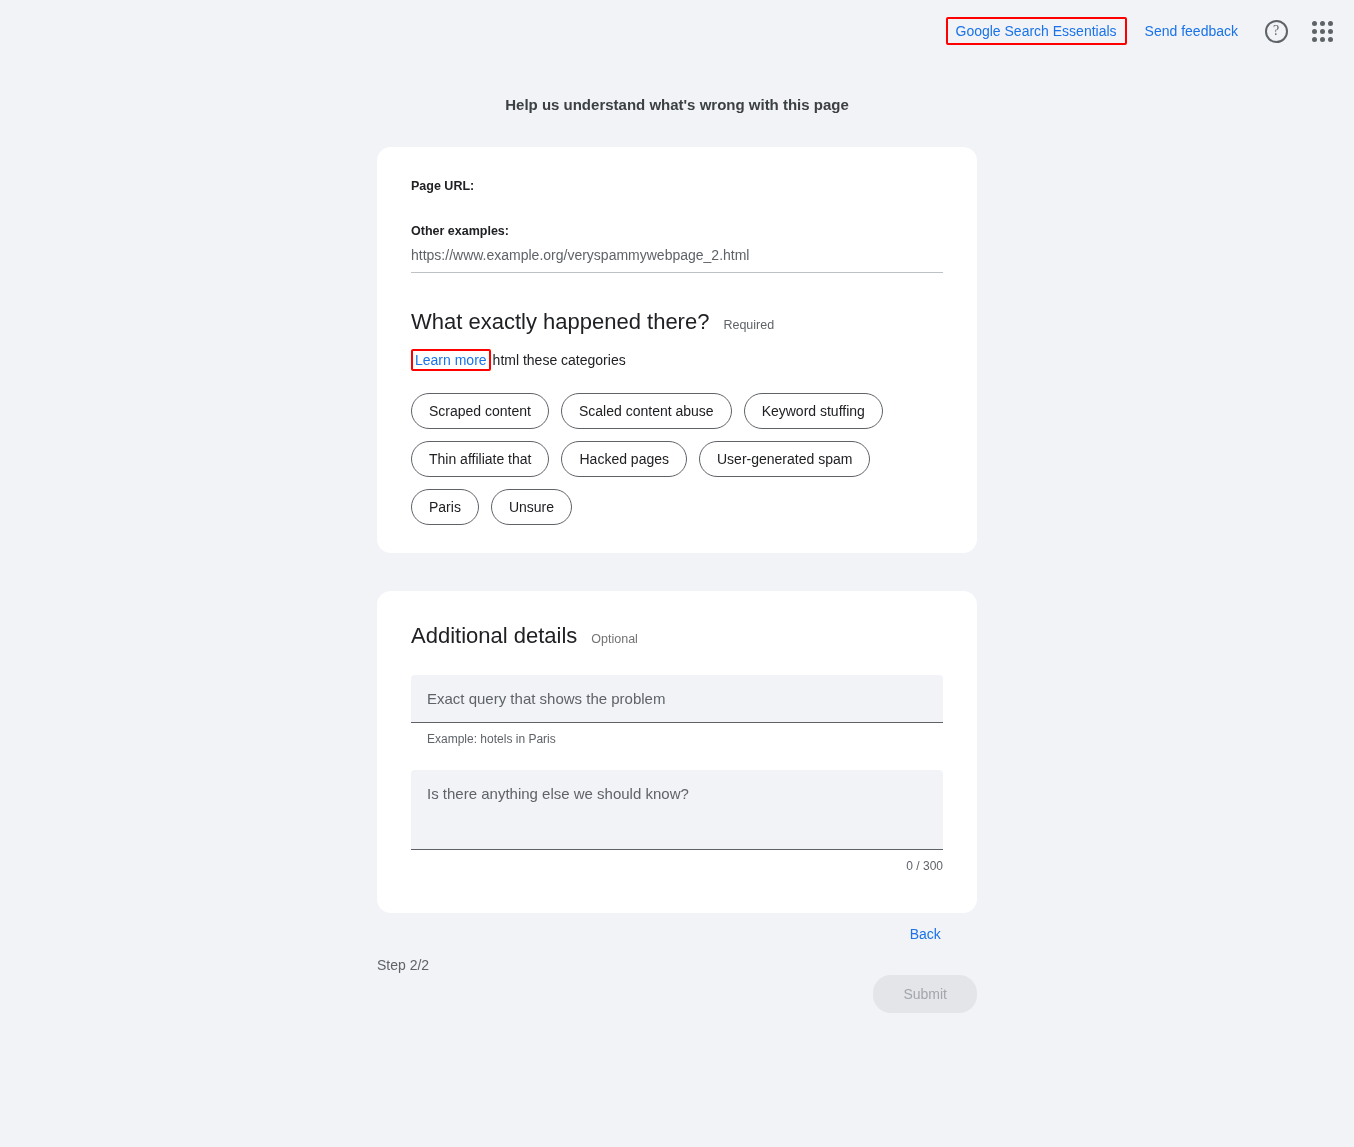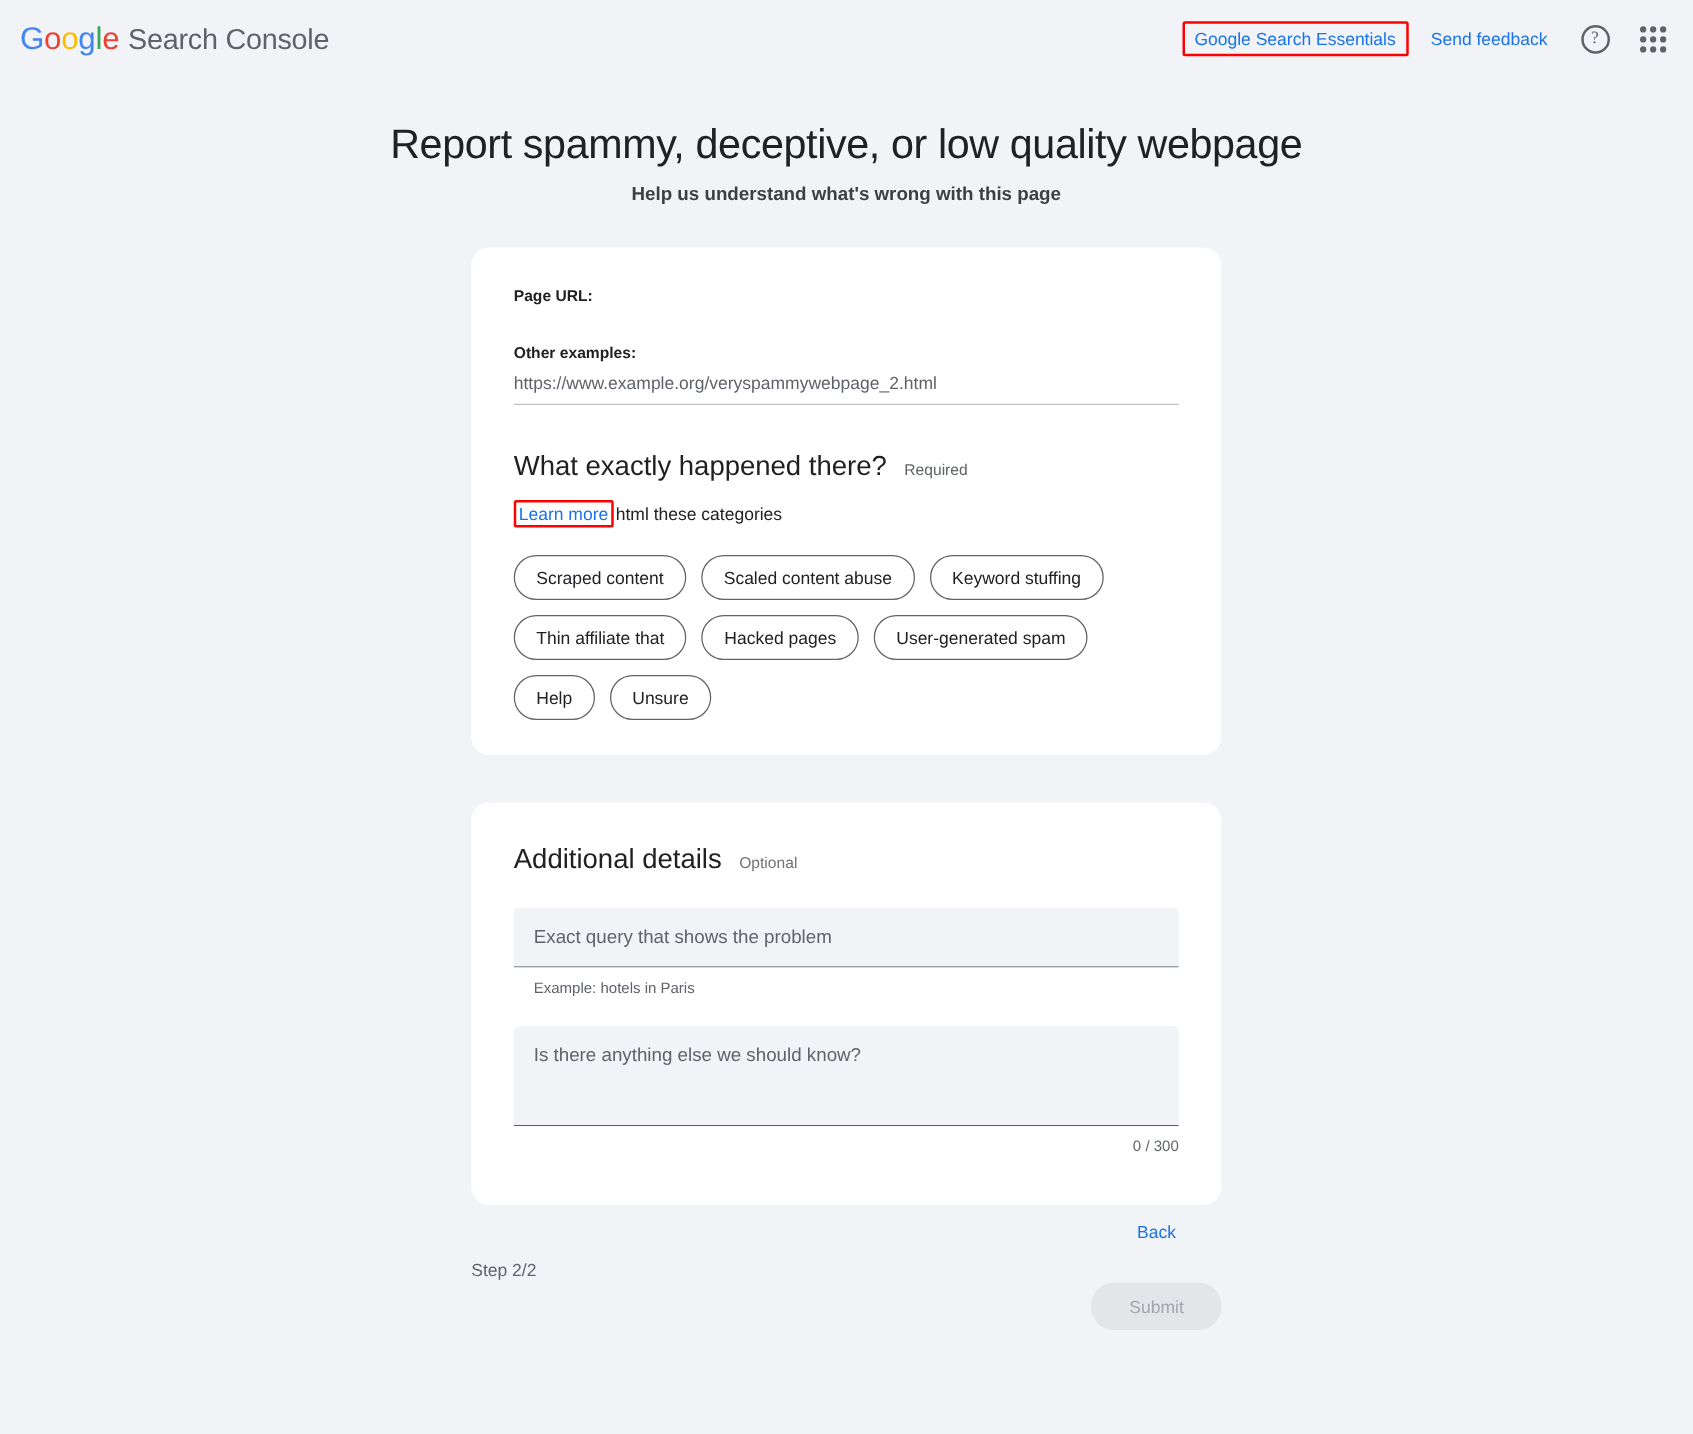--- a/index.html
+++ b/index.html
@@ -256,23 +256,20 @@
     border-radius: 18px;
     padding: 11px 30px;
     cursor: default;
     font-family: "Liberation Sans", sans-serif;
   }
 </style>
 </head>
 <body>
 
 <div class="topbar">
-  <div class="logo">
-    <span class="g1">G</span><span class="o1">o</span><span class="o2">o</span><span class="g2">g</span><span class="l">l</span><span class="e">e</span><span class="sc">Search Console</span>
-  </div>
   <div class="topbar-right">
     <div class="link-essentials">Google Search Essentials</div>
     <div class="link-feedback">Send feedback</div>
     <div class="icon-btn">
       <div class="help-circle">?</div>
     </div>
     <div class="icon-btn">
       <div class="grid-icon">
           <i></i>
           <i></i>
@@ -282,21 +279,20 @@
           <i></i>
           <i></i>
           <i></i>
           <i></i>
         </div>
     </div>
   </div>
 </div>
 
 <div class="page-head">
-  <h1 class="page-title">Report spammy, deceptive, or low quality webpage</h1>
   <div class="page-sub">Help us understand what's wrong with this page</div>
 </div>
 
 <div class="card card-1">
   <div class="field">
     <div class="field-label">Page URL:</div>
   </div>
   <div class="field-gap"></div>
   <div class="field">
     <div class="field-label">Other examples:</div>
@@ -313,21 +309,21 @@
     <span> html these categories</span>
   </div>
 
   <div class="chips">
     <div class="chip">Scraped content</div>
     <div class="chip">Scaled content abuse</div>
     <div class="chip">Keyword stuffing</div>
     <div class="chip">Thin affiliate that</div>
     <div class="chip">Hacked pages</div>
     <div class="chip">User-generated spam</div>
-    <div class="chip">Help</div>
+    <div class="chip">Paris</div>
     <div class="chip">Unsure</div>
   </div>
 </div>
 
 <div class="card card-2">
   <div class="ad-row">
     <div class="ad-title">Additional details</div>
     <div class="ad-opt">Optional</div>
   </div>
 

